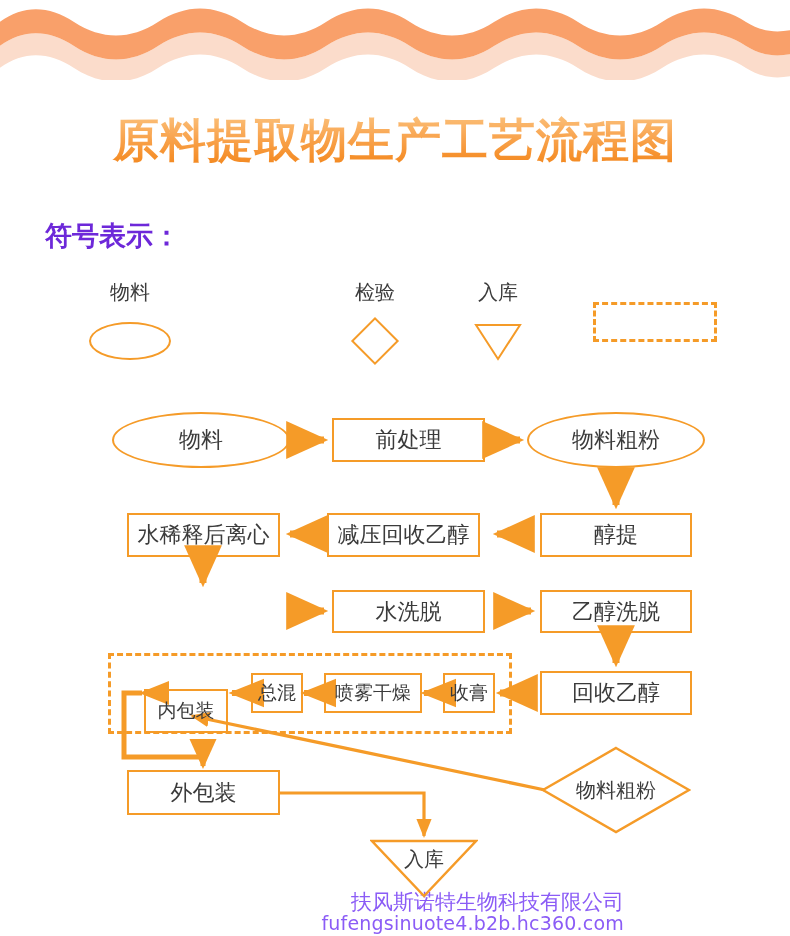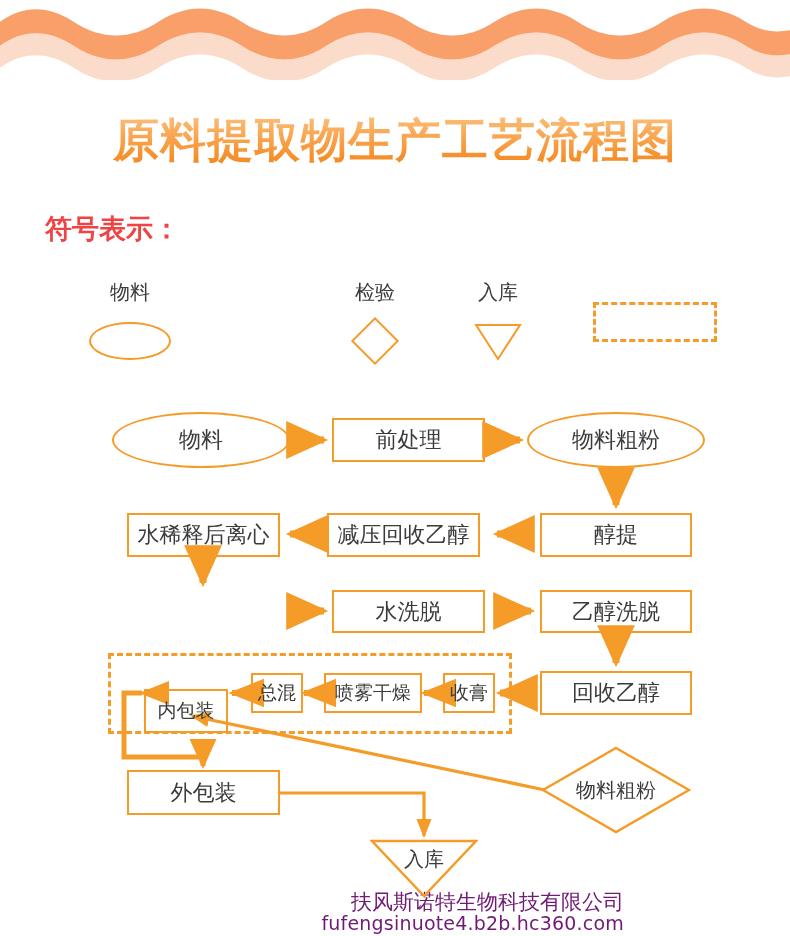--- a/index.html
+++ b/index.html
@@ -22,22 +22,22 @@
     font-size:46px;font-weight:bold;letter-spacing:1px;
     font-family:"DejaVu Sans","Liberation Sans",sans-serif;
     background:linear-gradient(180deg,#FBC07A 0%,#F9A855 38%,#F6922F 78%,#F28820 100%);
     -webkit-background-clip:text;background-clip:text;
     -webkit-text-fill-color:transparent;color:#F6922F;
     line-height:1.1;white-space:nowrap;
   }
 
   
   .legend-title{
-    position:absolute;left:45px;top:211px;
-    font-size:27px;font-weight:bold;color:#ef4444;
+    position:absolute;left:45px;top:218px;
+    font-size:27px;font-weight:bold;color:#6d28d9;
     font-family:"DejaVu Sans","Liberation Sans",sans-serif;
   }
   .legend-item{position:absolute;text-align:center;}
   .legend-label{
     font-size:20px;color:#3b3b3b;white-space:nowrap;
     font-family:"DejaVu Sans","Liberation Sans",sans-serif;
     line-height:1;
   }
   .legend-shape{position:relative;height:42px;margin-top:16px;}
 
@@ -76,21 +76,21 @@
     position:absolute;box-sizing:border-box;
     border:3px dashed #F59B28;z-index:2;
   }
 
   
   .links{position:absolute;left:0;top:0;width:790px;height:936px;z-index:3;}
 
   
   .wm{
     position:absolute;right:14px;text-align:left;
-    color:#701a75;white-space:nowrap;
+    color:#8b5cf6;white-space:nowrap;
     font-family:"DejaVu Sans","Liberation Sans",sans-serif;
   }
   .wm-cn{top:888px;font-size:21px;}
   .wm-en{top:912px;font-size:19px;letter-spacing:.2px;}
 </style>
 </head>
 <body>
 
 <div id="stage">
 

